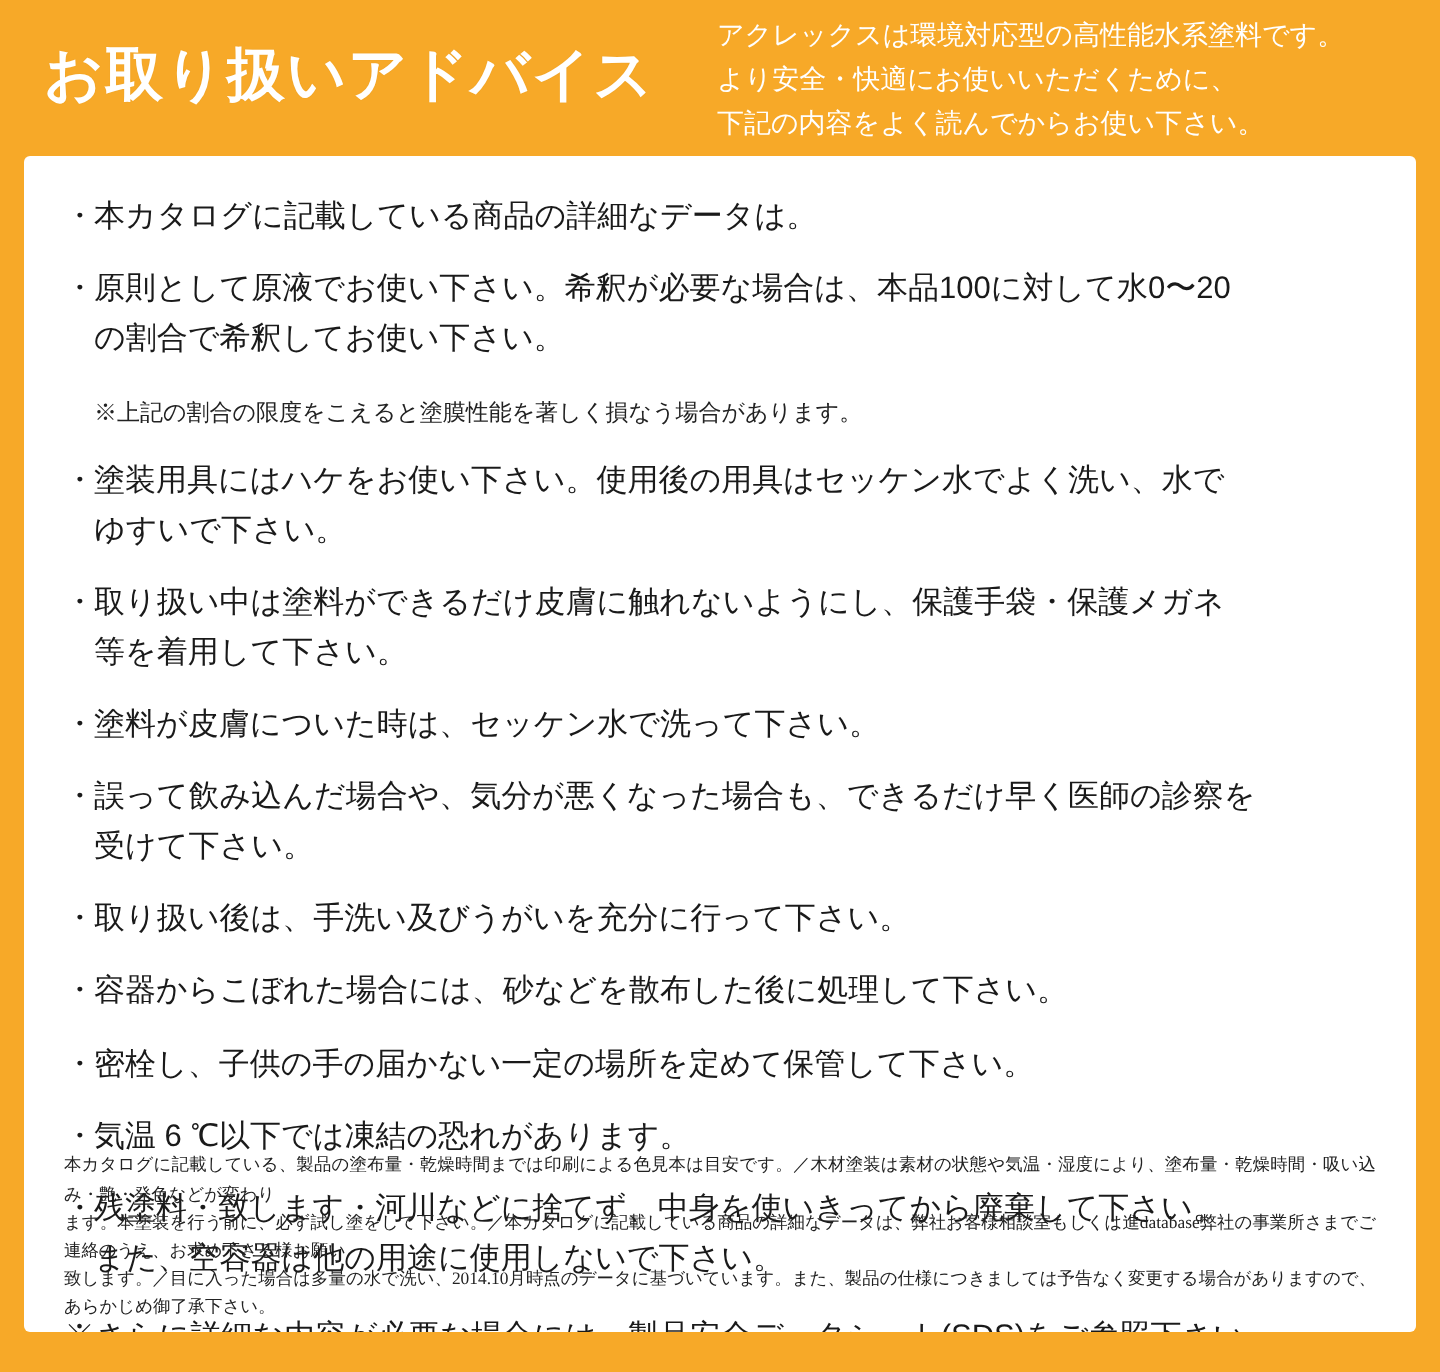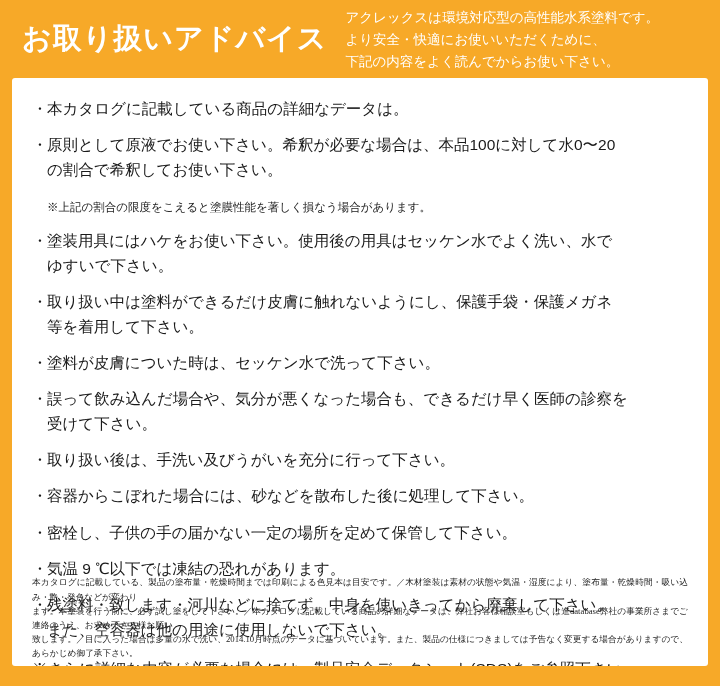--- a/index.html
+++ b/index.html
@@ -33,21 +33,21 @@
   }
   .header-title {
     color: #ffffff;
     font-size: 29px;
     font-weight: bold;
     letter-spacing: 1px;
     line-height: 1.1;
     white-space: nowrap;
     text-shadow: 0 0 1px rgba(0,0,0,0.05);
     flex: 0 0 auto;
-    margin-right: 18px;
+    margin-right: 31px;
   }
   .header-lines {
     color: #ffffff;
     font-size: 13.5px;
     line-height: 1.65;
     flex: 1 1 auto;
     padding-top: 2px;
   }
   .header-lines div {
     white-space: nowrap;
@@ -196,21 +196,21 @@
       <li class="bullet">
         <span class="dot">・</span>
         <span class="body">
           <span class="line">密栓し、子供の手の届かない一定の場所を定めて保管して下さい。</span>
         </span>
       </li>
 
       <li class="bullet">
         <span class="dot">・</span>
         <span class="body">
-          <span class="line">気温 9 ℃以下では凍結の恐れがあります。</span>
+          <span class="line">気温 6 ℃以下では凍結の恐れがあります。</span>
         </span>
       </li>
 
       <li class="bullet">
         <span class="dot">・</span>
         <span class="body">
           <span class="line">残塗料・致します・河川などに捨てず、中身を使いきってから廃棄して下さい。</span>
           <span class="line">また、空容器は他の用途に使用しないで下さい。</span>
         </span>
       </li>

